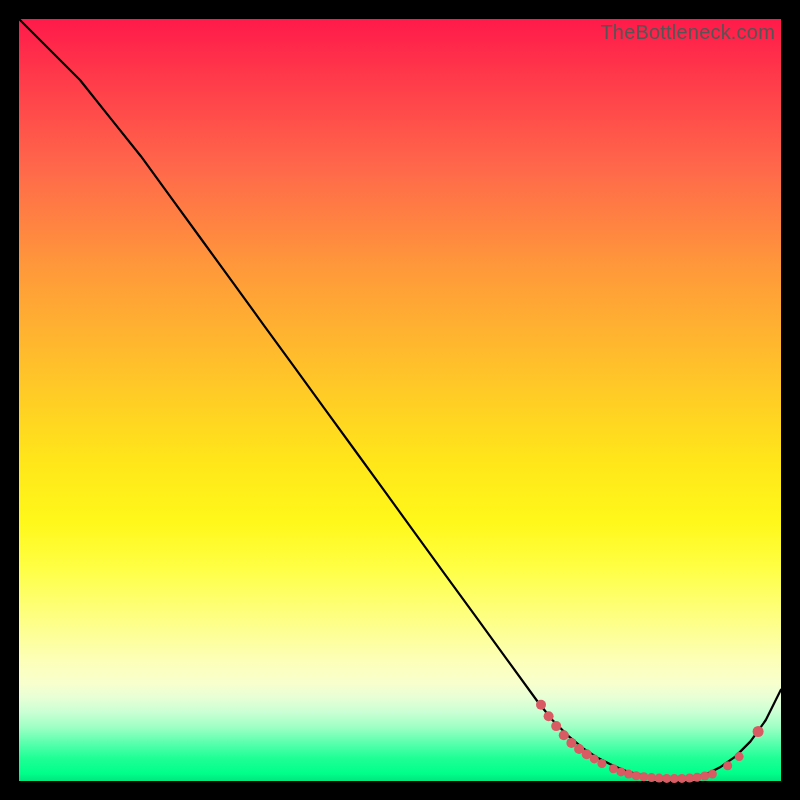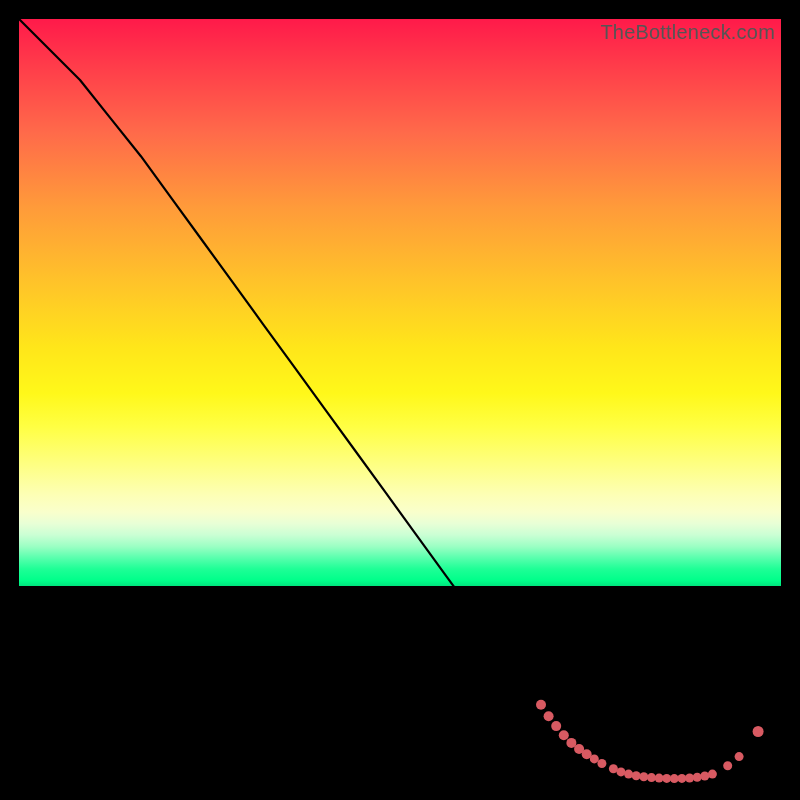--- a/index.html
+++ b/index.html
@@ -9,21 +9,21 @@
     height: 800px;
     background: #000;
     overflow: hidden;
     font-family: Arial, Helvetica, sans-serif;
   }
   .frame {
     position: absolute;
     left: 19px;
     top: 19px;
     width: 762px;
-    height: 567px;
+    height: 762px;
     background: linear-gradient(
       to bottom,
       #ff1a4a 0%,
       #ff3b4a 8%,
       #ff6a4a 20%,
       #ff9a3a 33%,
       #ffc22a 46%,
       #ffe61a 58%,
       #fff81a 66%,
       #ffff44 72%,

